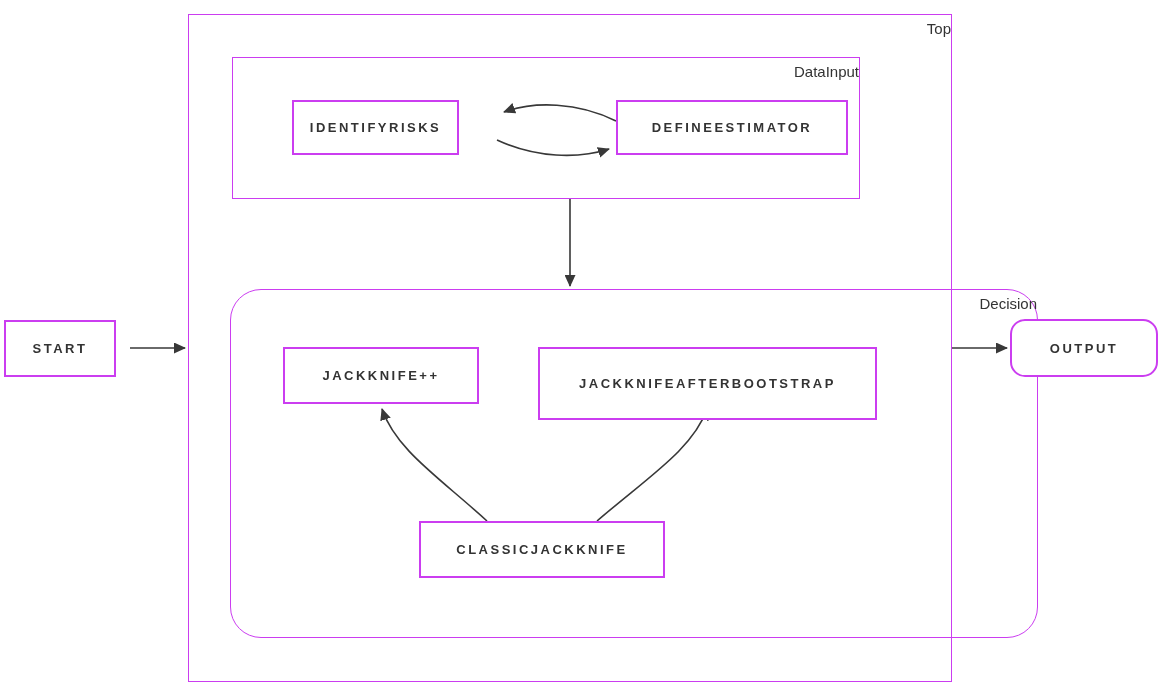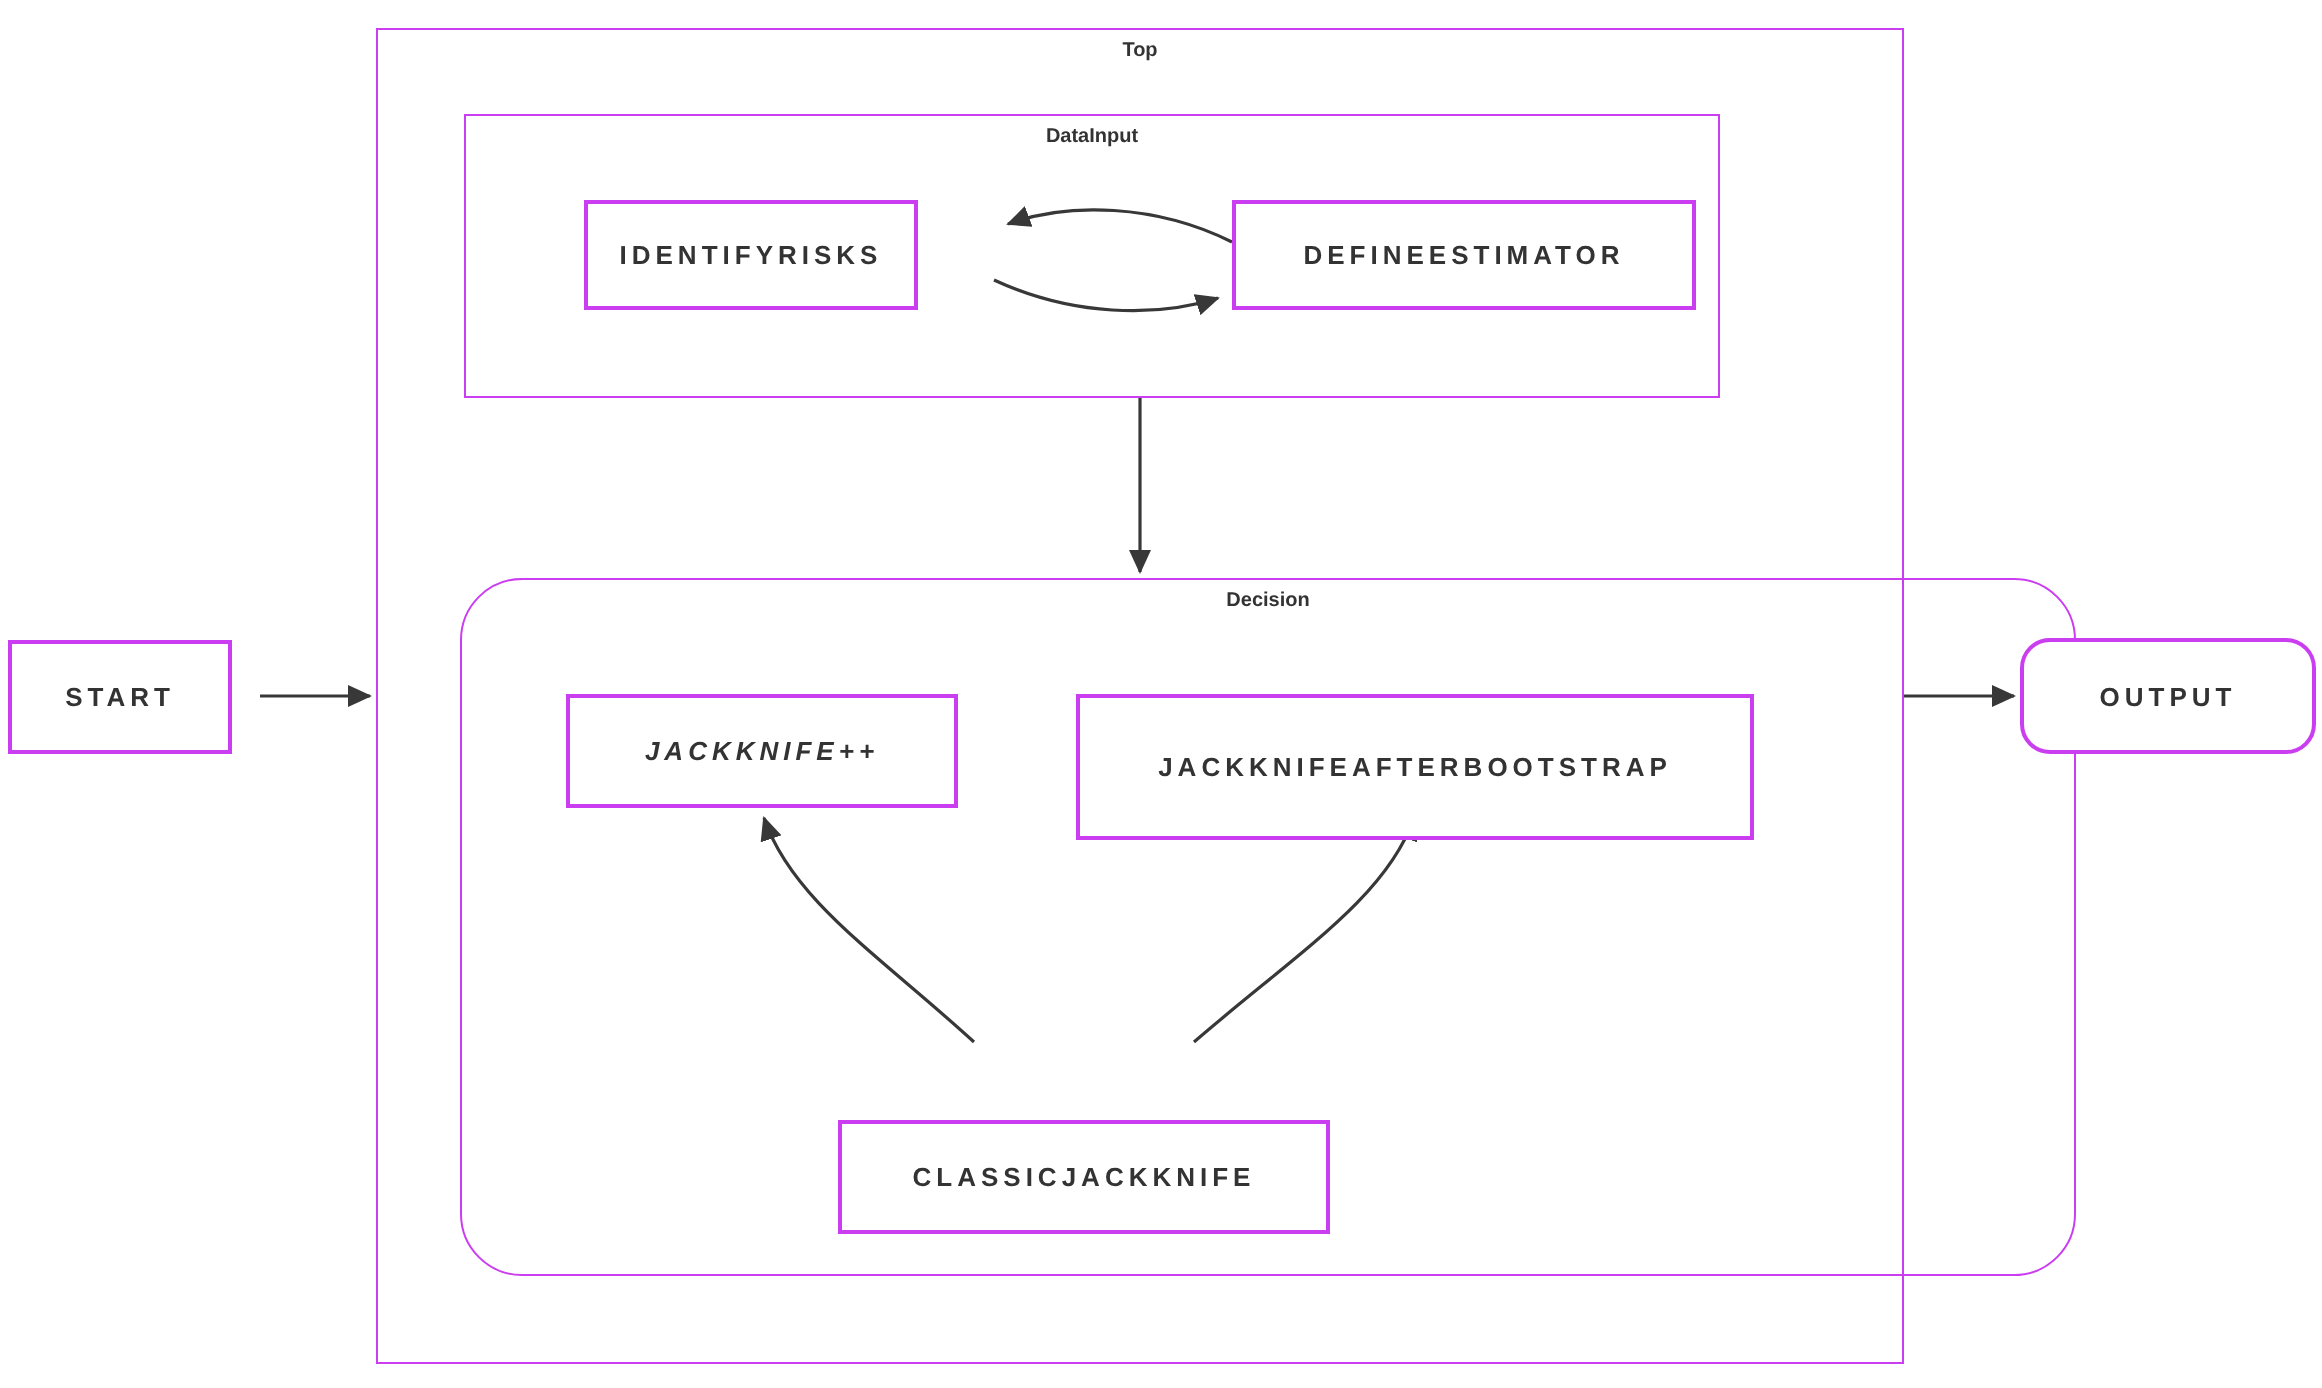--- a/index.html
+++ b/index.html
@@ -6,22 +6,22 @@
   .canvas {
     position:relative; width:1161px; height:694px; overflow:hidden;
     background:var(--background,#fff);
     font-family:"Liberation Sans", sans-serif;
   }
   .container {
     position:absolute; border:1.6px solid var(--accent,#cb3df0);
     background:transparent; box-sizing:border-box;
   }
   .container-label {
-    position:absolute; top:5px; left:0; right:0; text-align:center;
-    font-size:10px; color:var(--text,#333); font-weight:700;
+    position:absolute; top:5px; left:0; right:0; text-align:right;
+    font-size:15px; color:var(--text,#333); font-weight:400;
   }
   .node {
     position:absolute; border:2px solid var(--accent,#cb3df0);
     background:var(--node_fill,#fff); box-sizing:border-box;
     display:flex; align-items:center; justify-content:center;
     font-size:13px; font-weight:700; letter-spacing:2.5px;
     color:var(--text,#333); white-space:nowrap;
   }
   #edges { position:absolute; left:0; top:0; width:1161px; height:694px;
     pointer-events:none; }
@@ -30,23 +30,23 @@
 
   
   #c-top       { left:188px; top:14px;  width:764px; height:668px; }
   #c-datainput { left:232px; top:57px;  width:628px; height:142px; }
   #c-decision  { left:230px; top:289px; width:808px; height:349px;border-radius:31px; }
 
   #n-start            { left:4px;    top:320px; width:112px; height:57px; }
   #n-output           { left:1010px; top:319px; width:148px; height:58px;border-radius:15px; }
   #n-identifyrisks    { left:292px;  top:100px; width:167px; height:55px;text-align:center; }
   #n-defineestimator  { left:616px;  top:100px; width:232px; height:55px; }
-  #n-jackknifepp      { left:283px;  top:347px; width:196px; height:57px;font-style:italic; }
+  #n-jackknifepp      { left:283px;  top:347px; width:196px; height:57px; }
   #n-jab              { left:538px;  top:347px; width:339px; height:73px; }
-  #n-classicjackknife { left:419px;  top:521px; width:246px; height:57px;margin-top:39px; }
+  #n-classicjackknife { left:419px;  top:521px; width:246px; height:57px; }
 </style>
 </head>
 <body>
 
 <div class="canvas">
 
   <div class="container" id="c-top">
     <div class="container-label">Top</div>
   </div>
   <div class="container" id="c-datainput">

